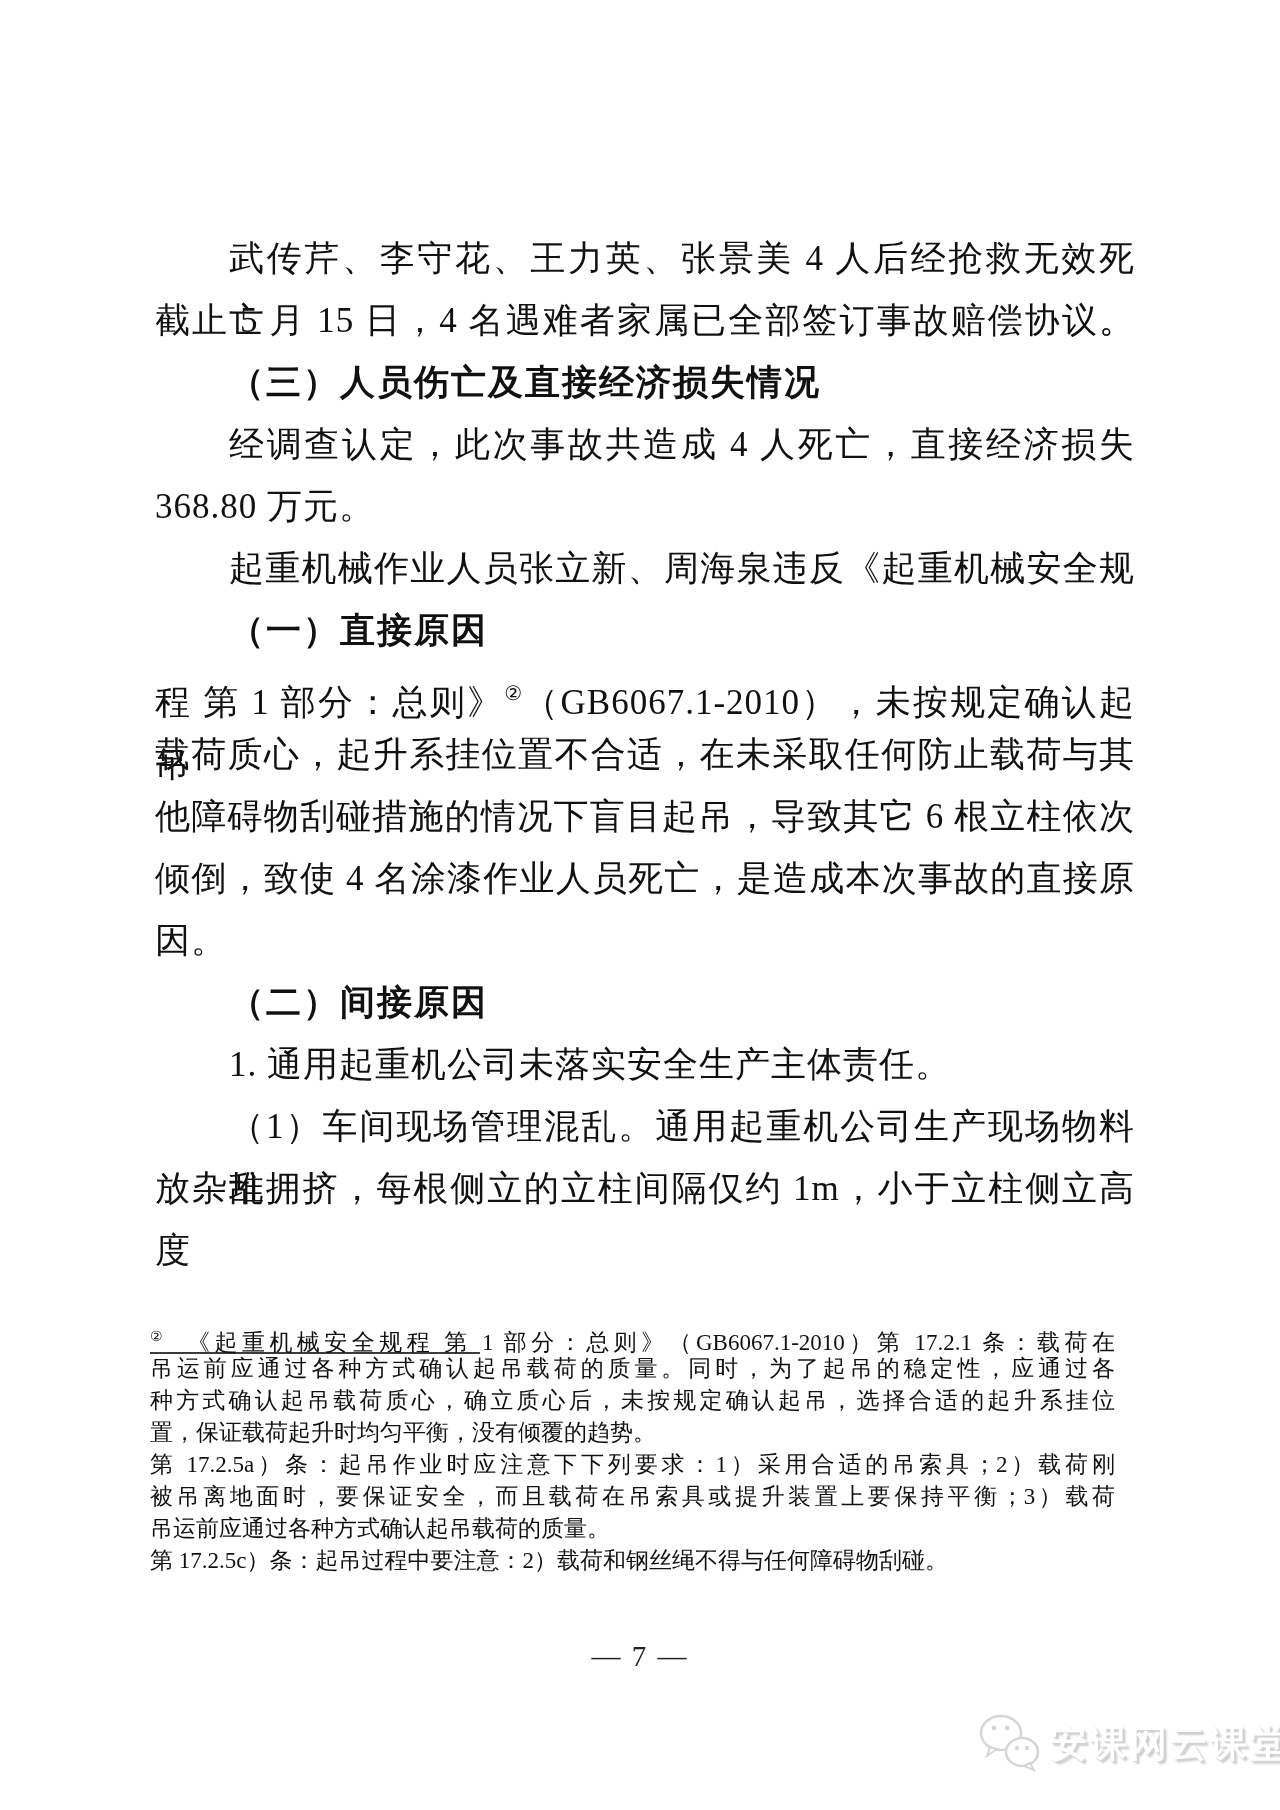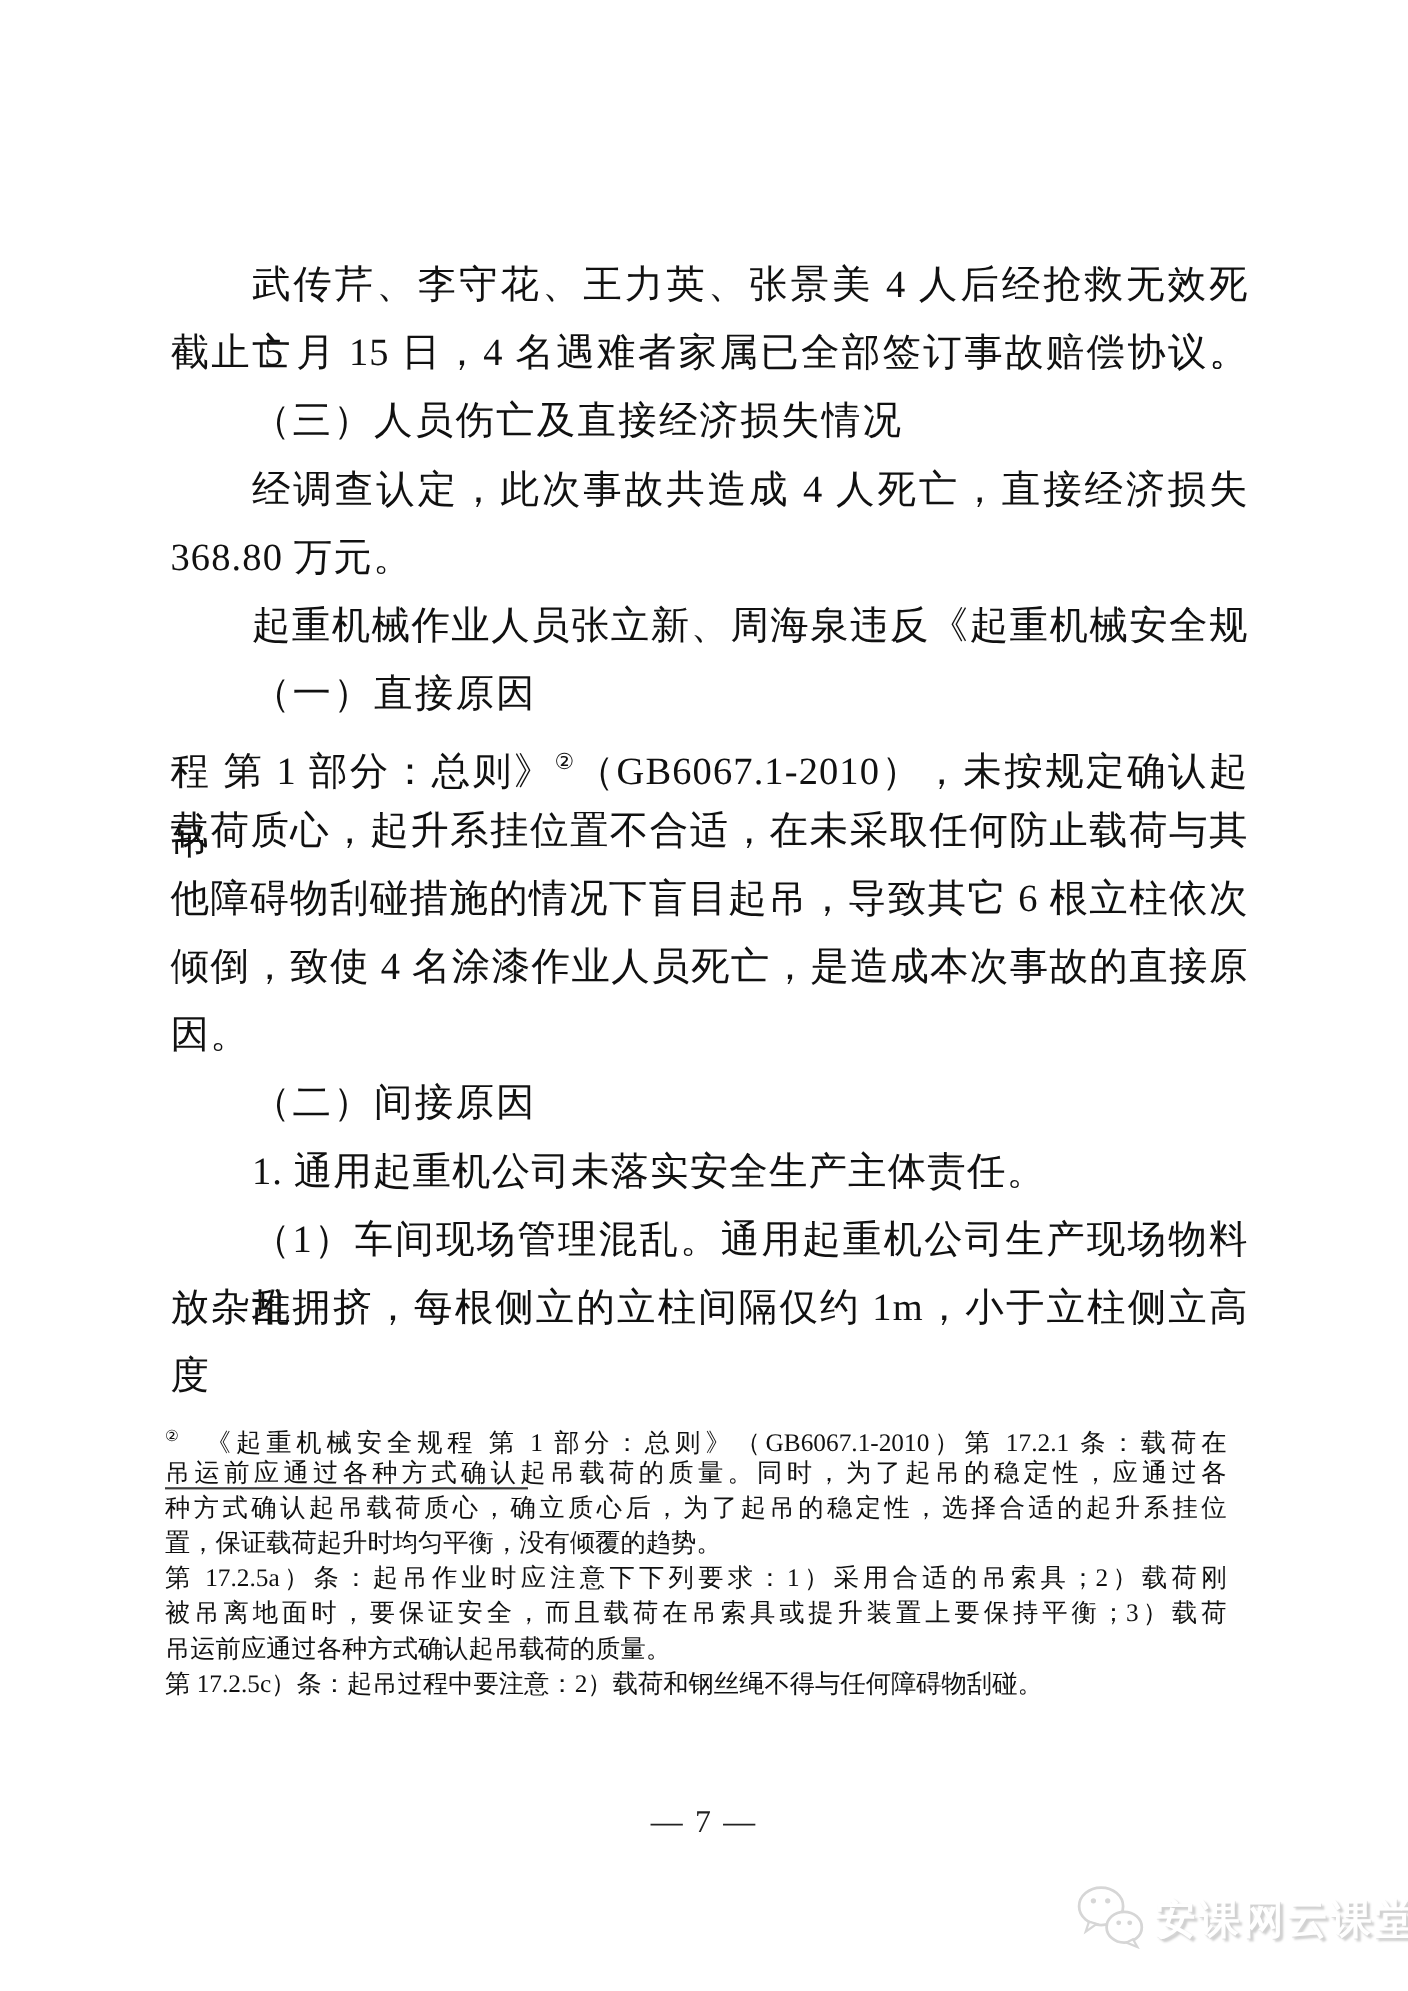--- a/index.html
+++ b/index.html
@@ -19,32 +19,32 @@
     font-size:35px;
     text-align:left;
     letter-spacing:1px;
   }
   .jline{
     text-align:justify;
     text-align-last:justify;
     text-justify:inter-character;
   }
   .indent{padding-left:74px;}
-  .heading{font-weight:normal;letter-spacing:2px;}
+  .heading{font-weight:bold;letter-spacing:2px;}
   .sup{
     font-size:20px;
     vertical-align:14px;
     letter-spacing:0;
   }
   .footnote-sep{
     position:absolute;left:150px;top:1352px;
     width:330px;height:2px;background:#3c3c3c;
   }
   .footnote{
-    position:absolute;left:150px;top:1291px;width:965px;
+    position:absolute;left:150px;top:1321px;width:965px;
     font-size:23px;
     font-family:Liberation Serif, serif;
   }
   .fline{
     height:32px;line-height:32px;
     text-align:left;
   }
   .fjline{
     text-align:justify;
     text-align-last:justify;
@@ -98,21 +98,21 @@
     <div class="line jline">放杂乱拥挤，每根侧立的立柱间隔仅约 1m，小于立柱侧立高度</div>
   </div>
 
   <div class="footnote-sep"></div>
 
   <div class="footnote">
     <div class="fline fjline">
       <span class="fsup">②</span><span>《起重机械安全规程 第 1 部分：总则》（GB6067.1-2010）第 17.2.1 条：载荷在</span>
     </div>
     <div class="fline fjline">吊运前应通过各种方式确认起吊载荷的质量。同时，为了起吊的稳定性，应通过各</div>
-    <div class="fline fjline">种方式确认起吊载荷质心，确立质心后，为了起吊的稳定性，选择合适的起升系挂位</div>
+    <div class="fline fjline">种方式确认起吊载荷质心，确立质心后，未按规定确认起吊，选择合适的起升系挂位</div>
     <div class="fline">置，保证载荷起升时均匀平衡，没有倾覆的趋势。</div>
     <div class="fline fjline">第 17.2.5a）条：起吊作业时应注意下下列要求：1）采用合适的吊索具；2）载荷刚</div>
     <div class="fline fjline">被吊离地面时，要保证安全，而且载荷在吊索具或提升装置上要保持平衡；3）载荷</div>
     <div class="fline">吊运前应通过各种方式确认起吊载荷的质量。</div>
     <div class="fline">第 17.2.5c）条：起吊过程中要注意：2）载荷和钢丝绳不得与任何障碍物刮碰。</div>
   </div>
 
   <div class="page-number">— 7 —</div>
 
   <div class="watermark">

